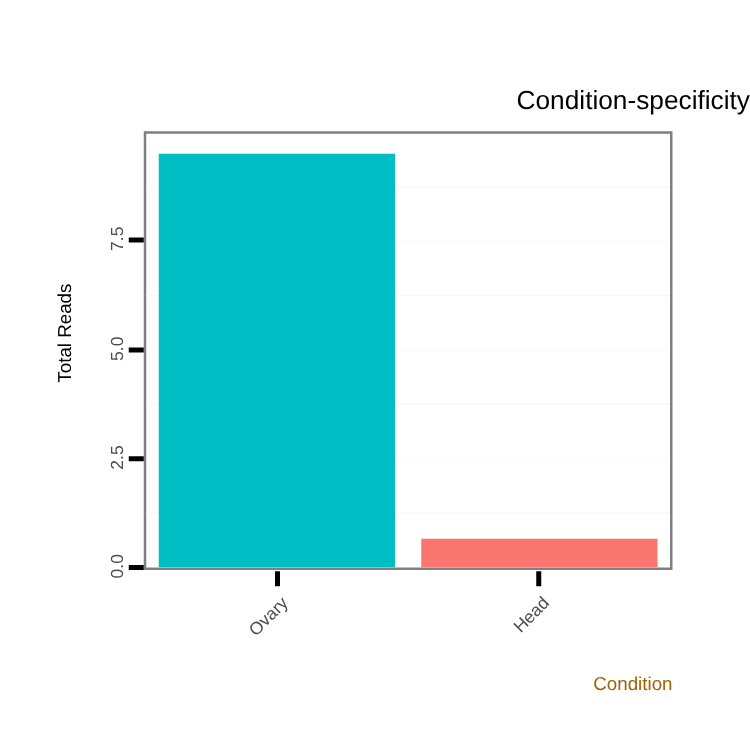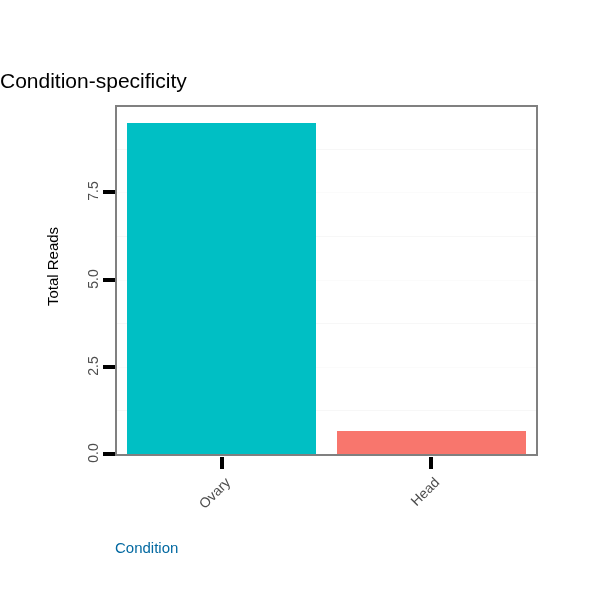--- a/index.html
+++ b/index.html
@@ -20,21 +20,21 @@
     height: 600px;
     background: #ffffff;
   }
 
   
   #chart-title {
     position: absolute;
     left: 0;
     top: 68px;
     width: 600px;
-    text-align: left;
+    text-align: right;
     font-size: 21px;
     line-height: 26px;
     color: #000000;
     letter-spacing: 0px;
     white-space: nowrap;
   }
 
   
   #panel {
     position: absolute;
@@ -111,23 +111,23 @@
     white-space: nowrap;
     transform-origin: right top;
     transform: rotate(-45deg);
     text-align: right;
   }
   #x-axis-title {
     position: absolute;
     left: 115px;
     top: 539px;
     width: 423px;
-    text-align: left;
+    text-align: right;
     font-size: 15px;
-    color: #0369a1;
+    color: #a16207;
     white-space: nowrap;
   }
 </style>
 </head>
 <body>
 
 <div id="plot-root">
 
   <div id="chart-title">Condition-specificity</div>
 

